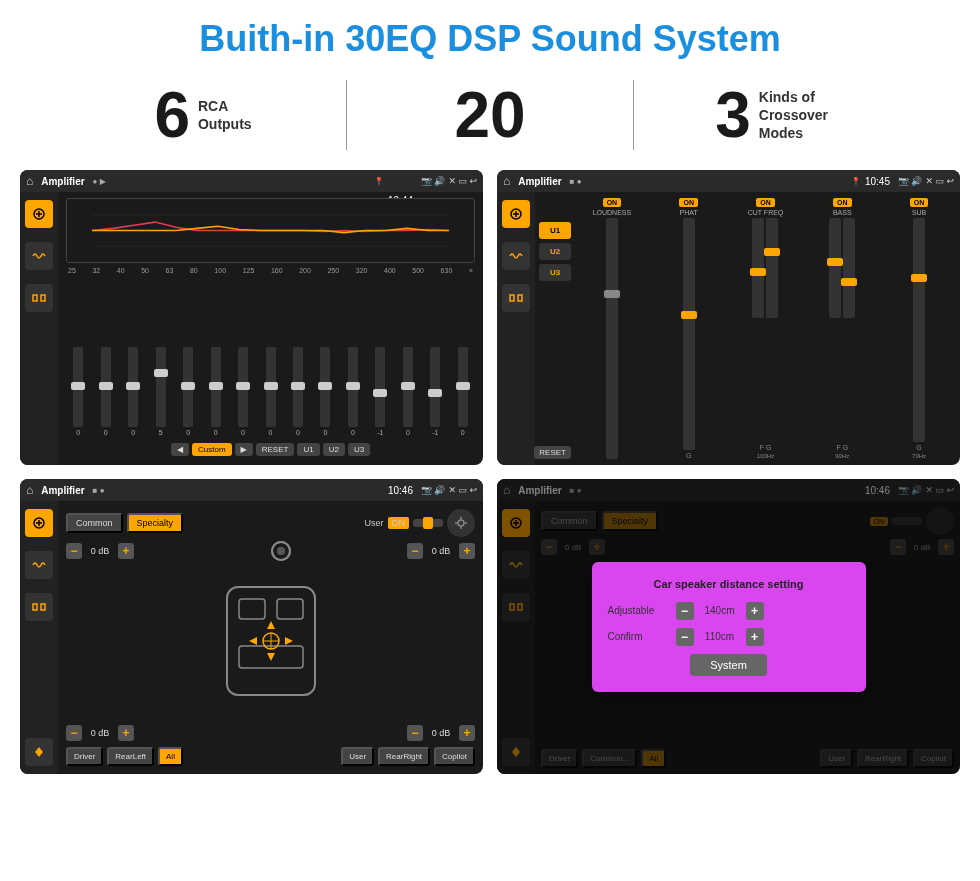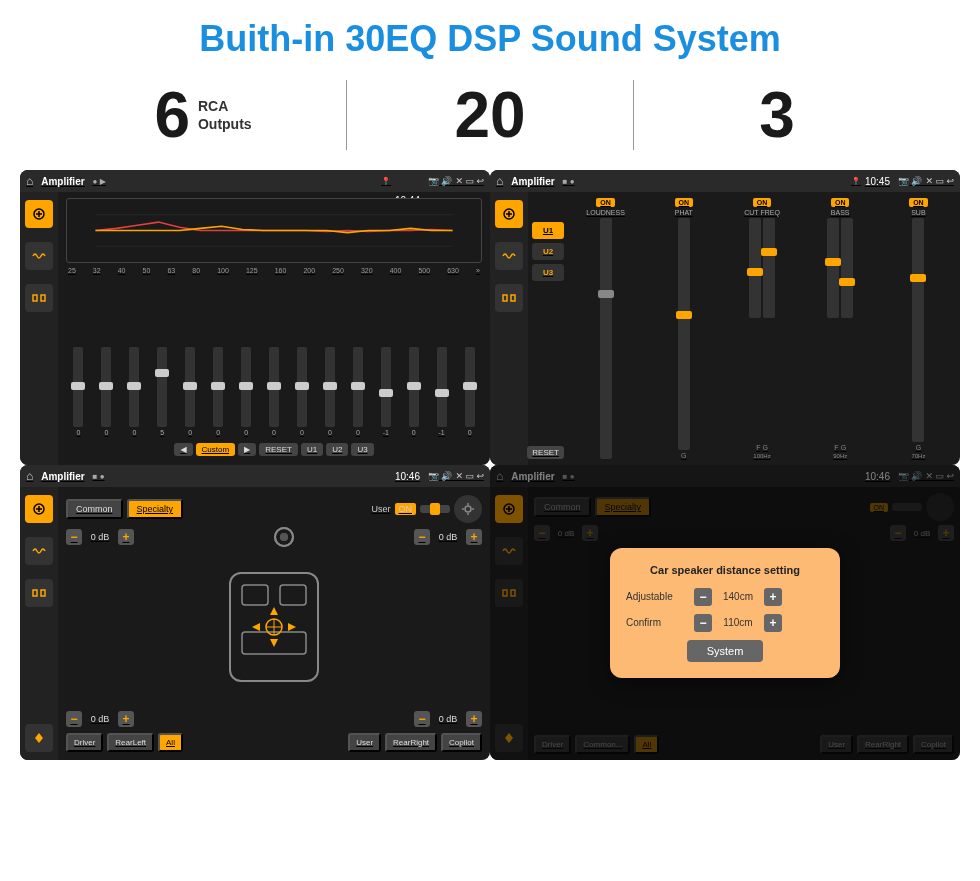--- a/index.html
+++ b/index.html
@@ -53,22 +53,22 @@
     .stat-divider {
       width: 1px;
       height: 70px;
       background: #999;
       flex: 0 0 1px;
     }
 
     .screens-grid {
       display: grid;
       grid-template-columns: 1fr 1fr;
+      gap: 14px;
       padding: 6px 20px 10px;
-      text-decoration: underline;
     }
 
     .screen-card {
       background: #1a1a1a;
       border-radius: 8px;
       overflow: hidden;
       height: 295px;
       position: relative;
     }
 
@@ -452,24 +452,24 @@
       position: absolute;
       top: 0; left: 0; right: 0; bottom: 0;
       background: rgba(0,0,0,0.5);
       display: flex;
       align-items: center;
       justify-content: center;
       z-index: 10;
     }
 
     .dialog-box {
-      background: #fdba74;
-      border-radius: 12px;
+      background: #d946ef;
+      border-radius: 6px;
       padding: 16px;
-      width: 230px;
+      width: 274px;
       box-shadow: 0 4px 20px rgba(0,0,0,0.5);
     }
 
     .dialog-title {
       font-size: 11px;
       color: #222;
       text-align: center;
       margin-bottom: 12px;
       font-weight: 600;
     }
@@ -544,20 +544,22 @@
     <span class="stat-label" style="white-space:pre-line;">RCA
 Outputs</span>
   </div>
   <div class="stat-divider"></div>
   <div class="stat-item">
     <span class="stat-number">20</span>
   </div>
   <div class="stat-divider"></div>
   <div class="stat-item">
     <span class="stat-number">3</span>
+    <span class="stat-label" style="white-space:pre-line;">Kinds of
+Crossover Modes</span>
   </div>
 </div>
 
 <div class="screens-grid">
 
   <div class="screen-card">
     <div class="status-bar">
       <span class="icon-home" style="font-size:12px;color:#ccc;"></span>
       <span class="app-name">Amplifier</span>
       <span style="font-size:8px;color:#aaa;margin-left:4px;">● ▶</span>

